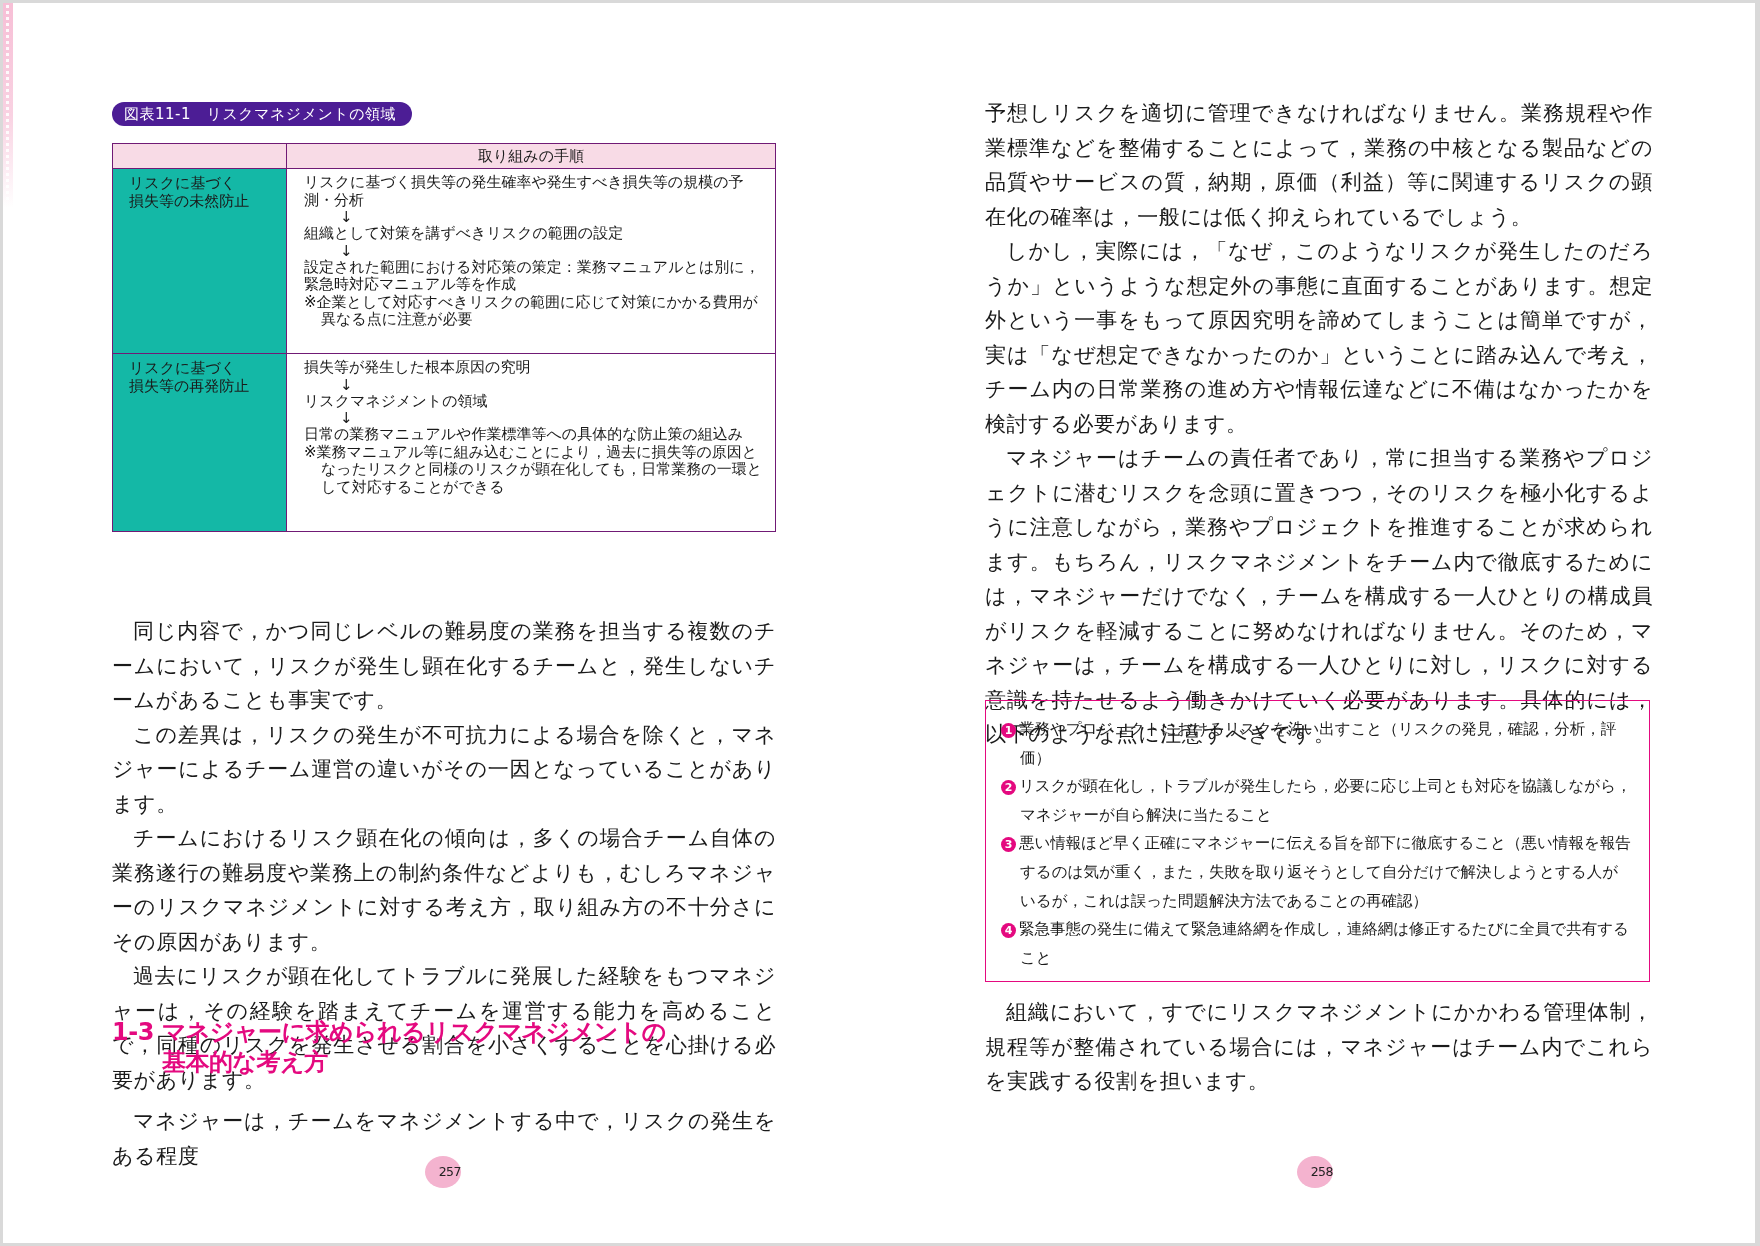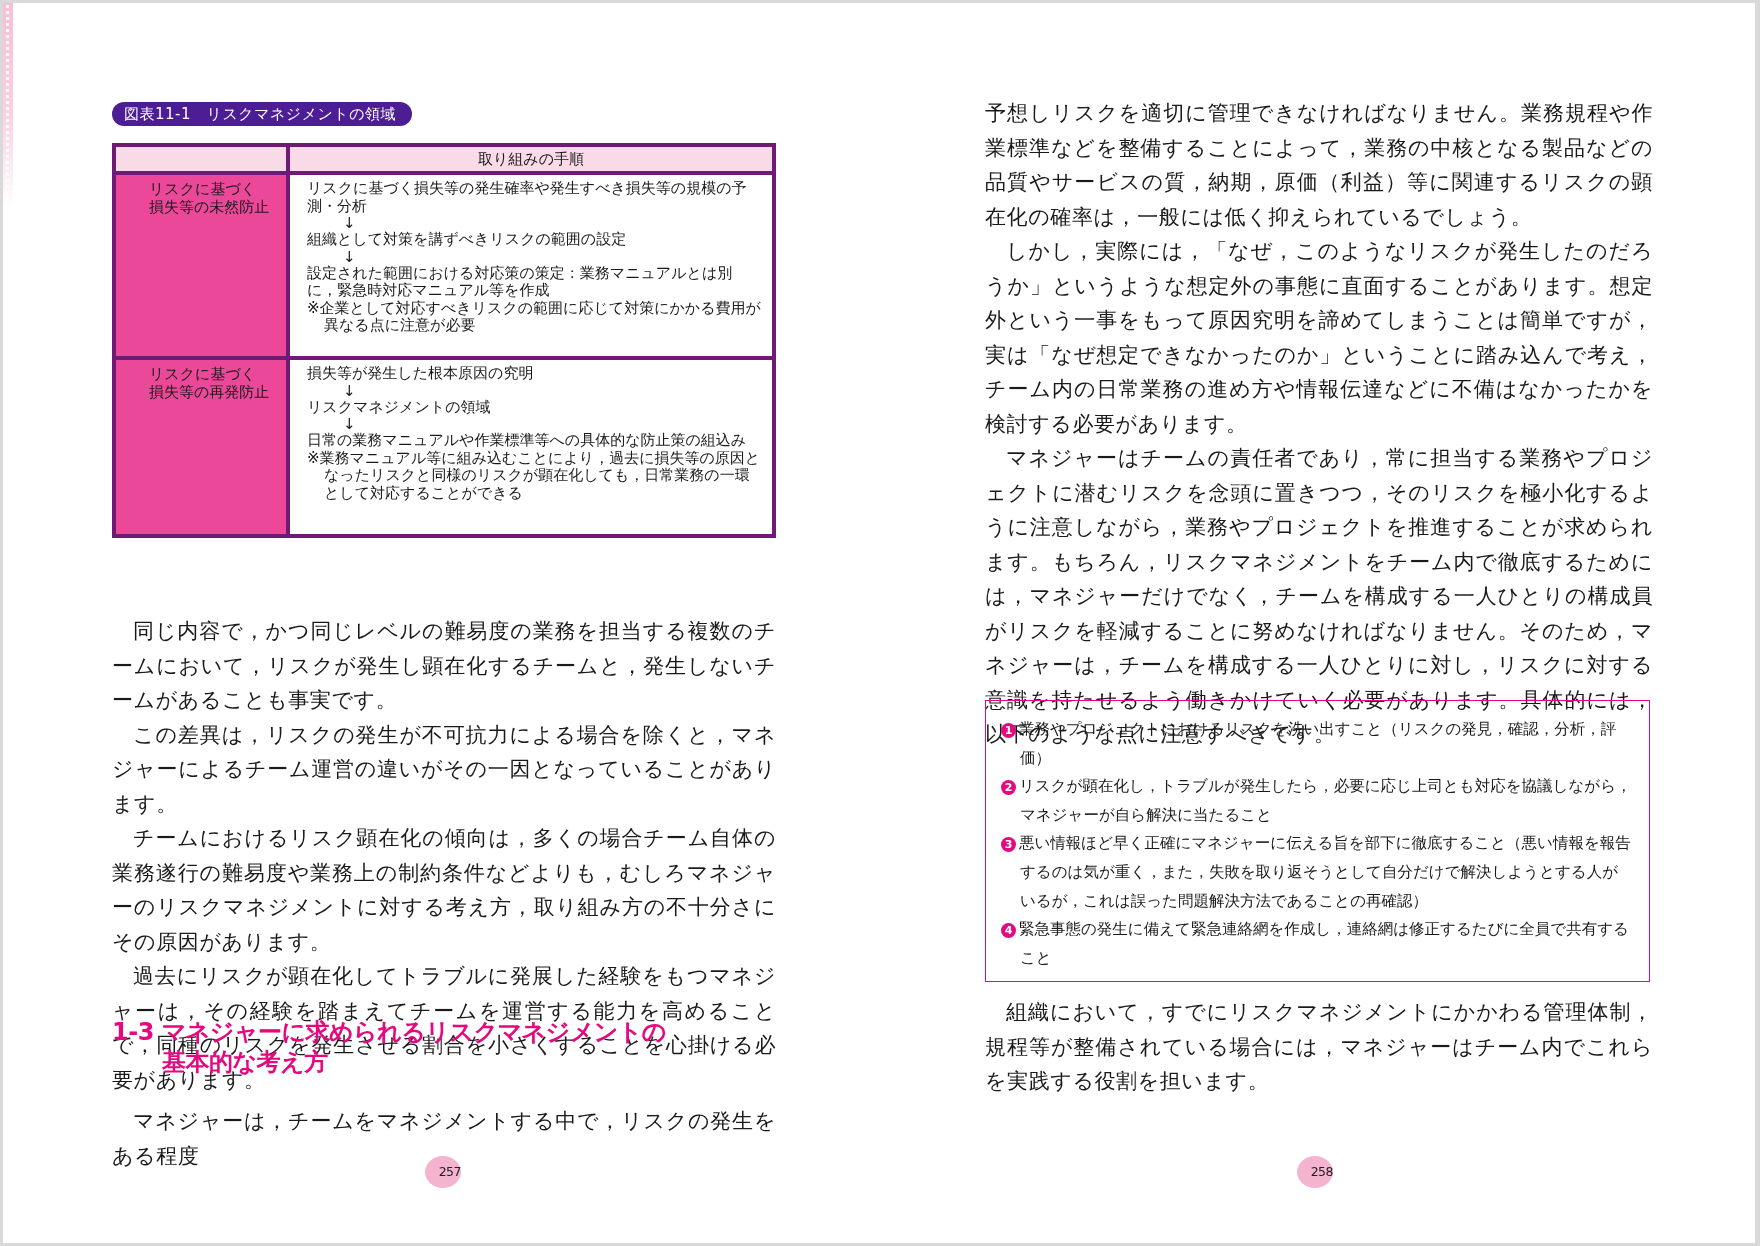--- a/index.html
+++ b/index.html
@@ -14,23 +14,23 @@
   .page { position: absolute; top: 0; height: 1246px; }
   .page-left { left: 0; width: 880px; }
   .page-right { left: 880px; width: 880px; }
 
   .caption { position: absolute; left: 112px; top: 102px; height: 24px; padding: 0 16px 0 12px;
     background: #4c1d95; color: #fff; border-radius: 12px;
     font-family: "DejaVu Sans", "Liberation Sans", sans-serif; font-size: 15px; line-height: 24px; letter-spacing: .5px; white-space: nowrap; }
 
   table.risk { position: absolute; left: 112px; top: 143px; width: 664px; border-collapse: collapse;
     font-family: "DejaVu Sans", "Liberation Sans", sans-serif; font-size: 15px; line-height: 17.5px; }
-  table.risk td, table.risk th { border: 4px solid #701a75; vertical-align: top; }
+  table.risk td, table.risk th { border: 1px solid #701a75; vertical-align: top; }
   table.risk th { background: #f8dbe6; font-weight: normal; height: 25px; text-align: center; line-height: 24px; }
-  table.risk td.area { background: #ec4899; width: 174px; padding: 6px 10px 0 33px; }
+  table.risk td.area { background: #14b8a6; width: 174px; padding: 6px 10px 0 16px; }
   table.risk td.steps { background: #fff; padding: 5px 10px 6px 17px; }
   .step { display: block; }
   .arrow { display: block; padding-left: 36px; line-height: 16px; }
   .note { display: block; padding-left: 17px; text-indent: -17px; }
 
   .h2 { position: absolute; left: 112px; font-family: "DejaVu Sans", "Liberation Sans", sans-serif; font-weight: bold;
     color: #e4097f; font-size: 24px; line-height: 30px; letter-spacing: -0.5px; }
   .h2 .indent { display: block; padding-left: 50px; }
 
   .body-text { position: absolute; font-size: 21px; line-height: 34.5px; text-align: justify; letter-spacing: 0.6px; }

